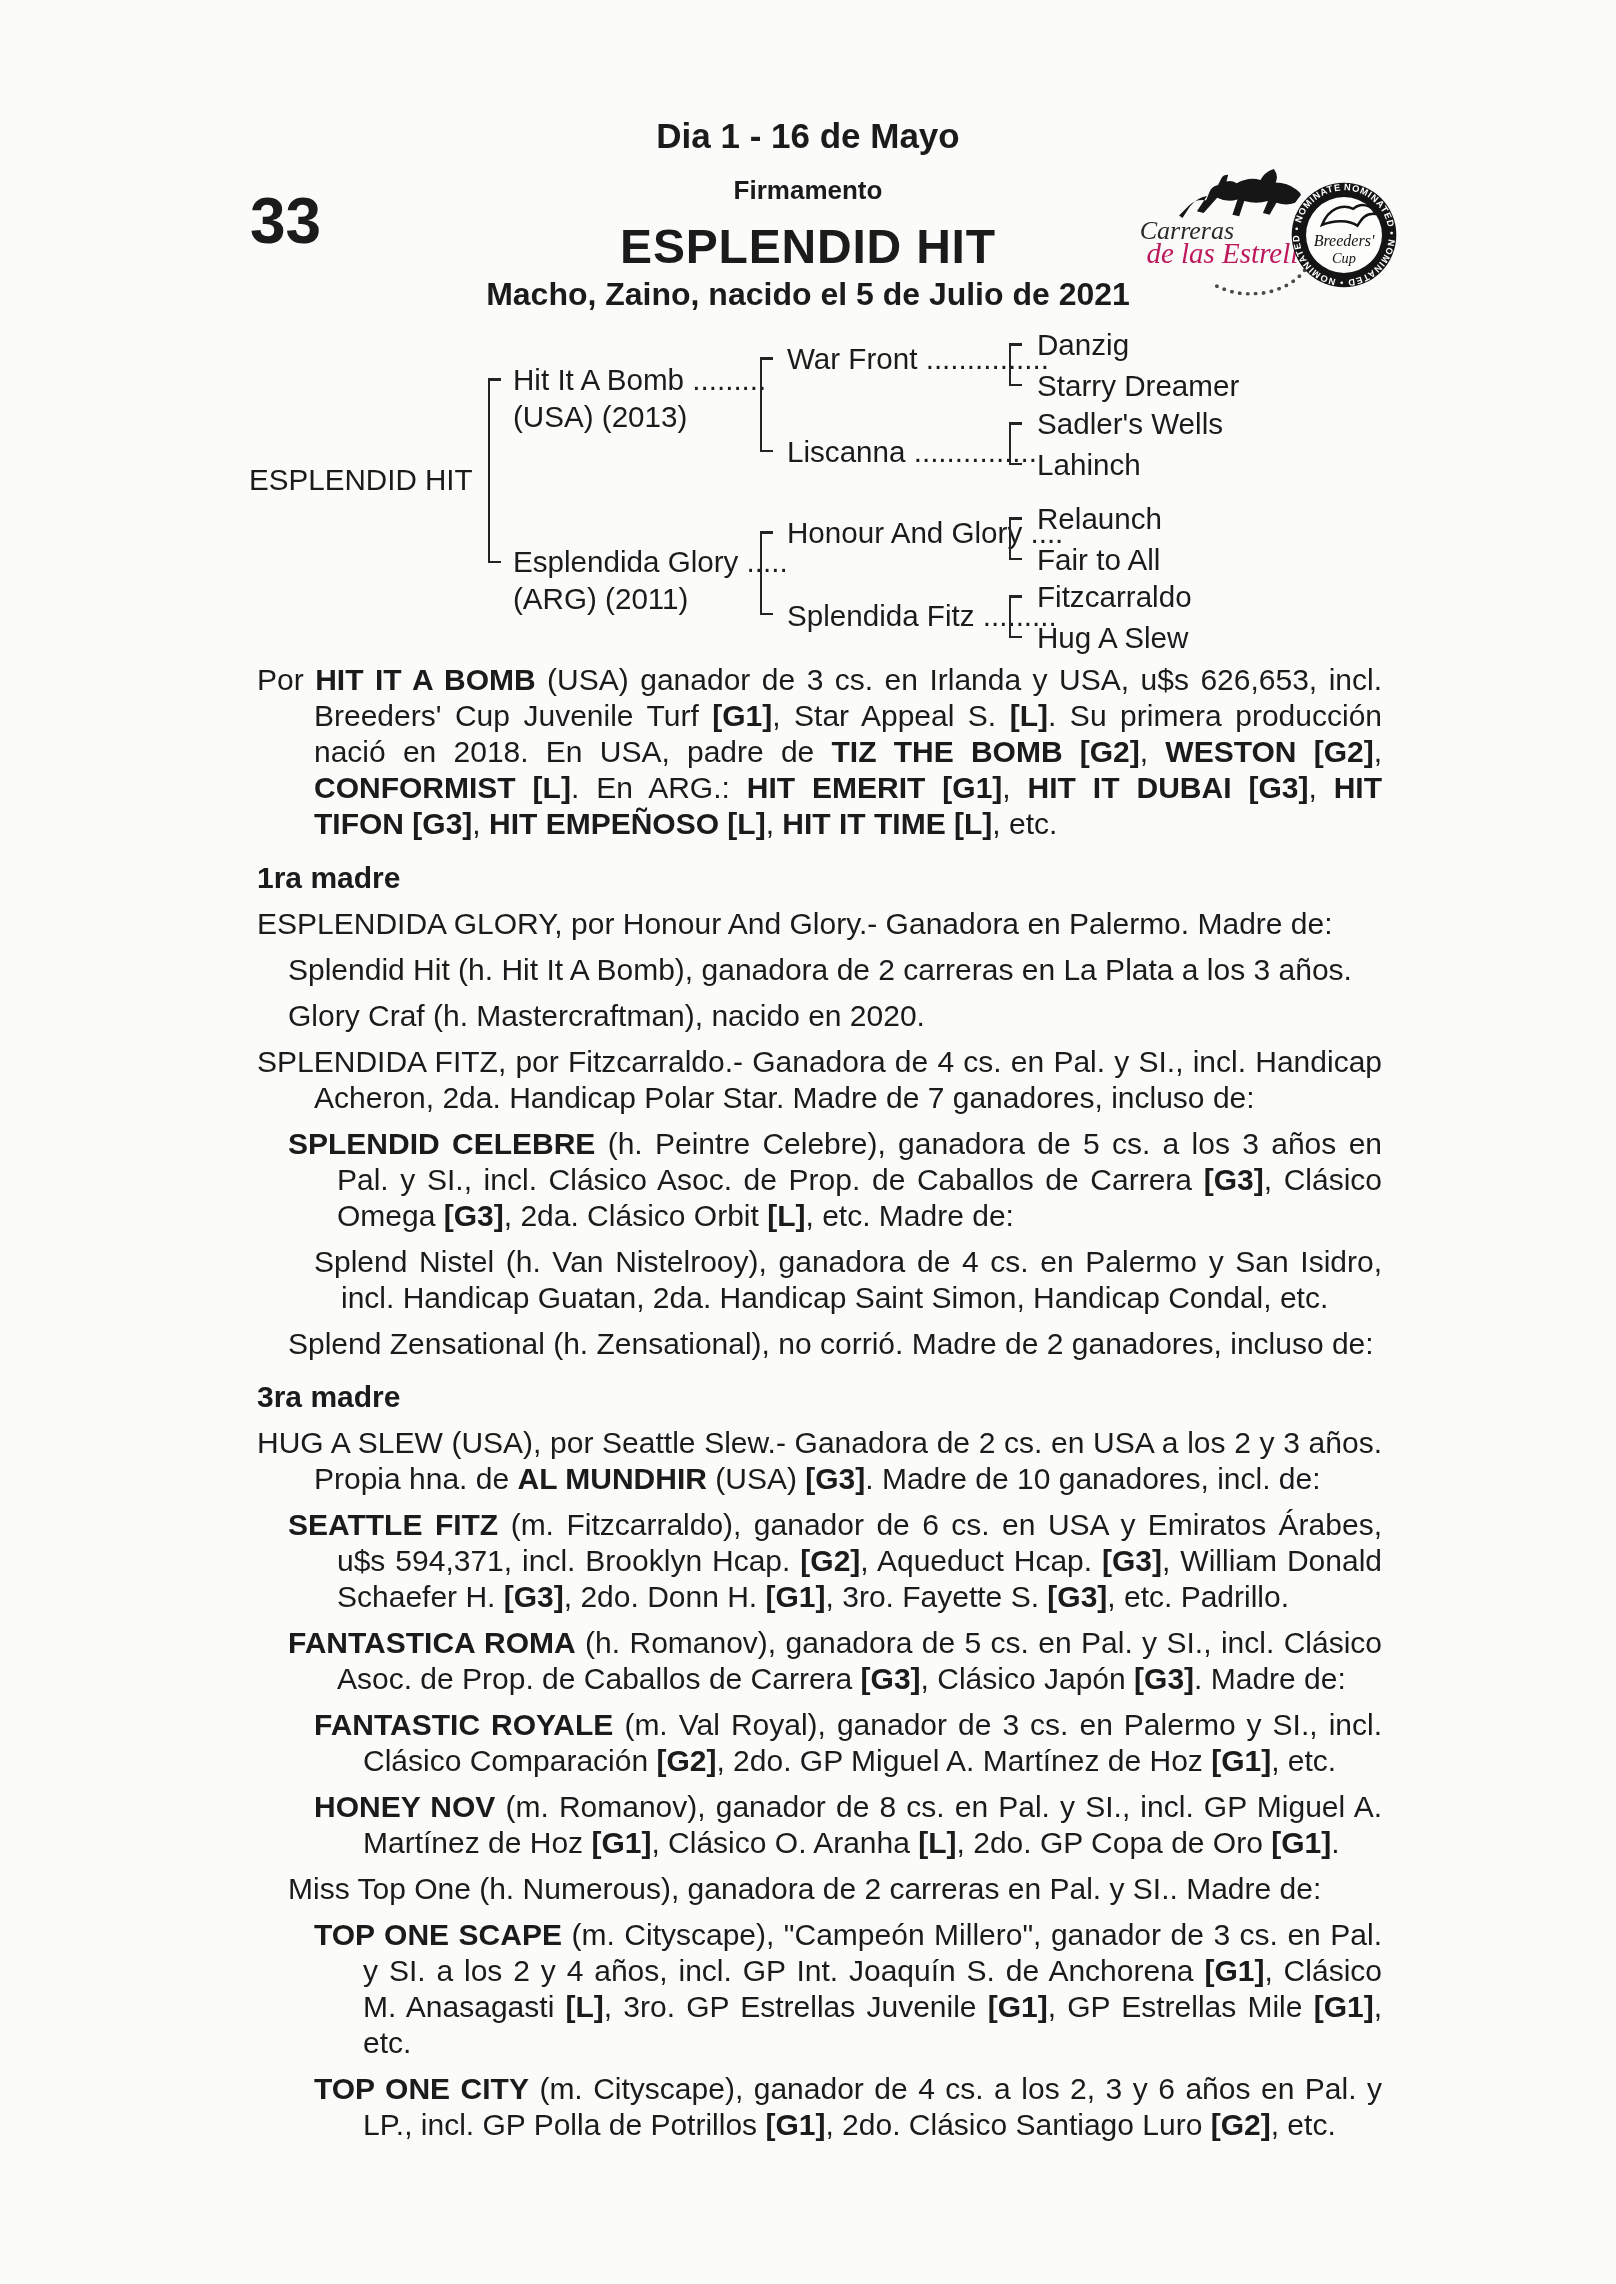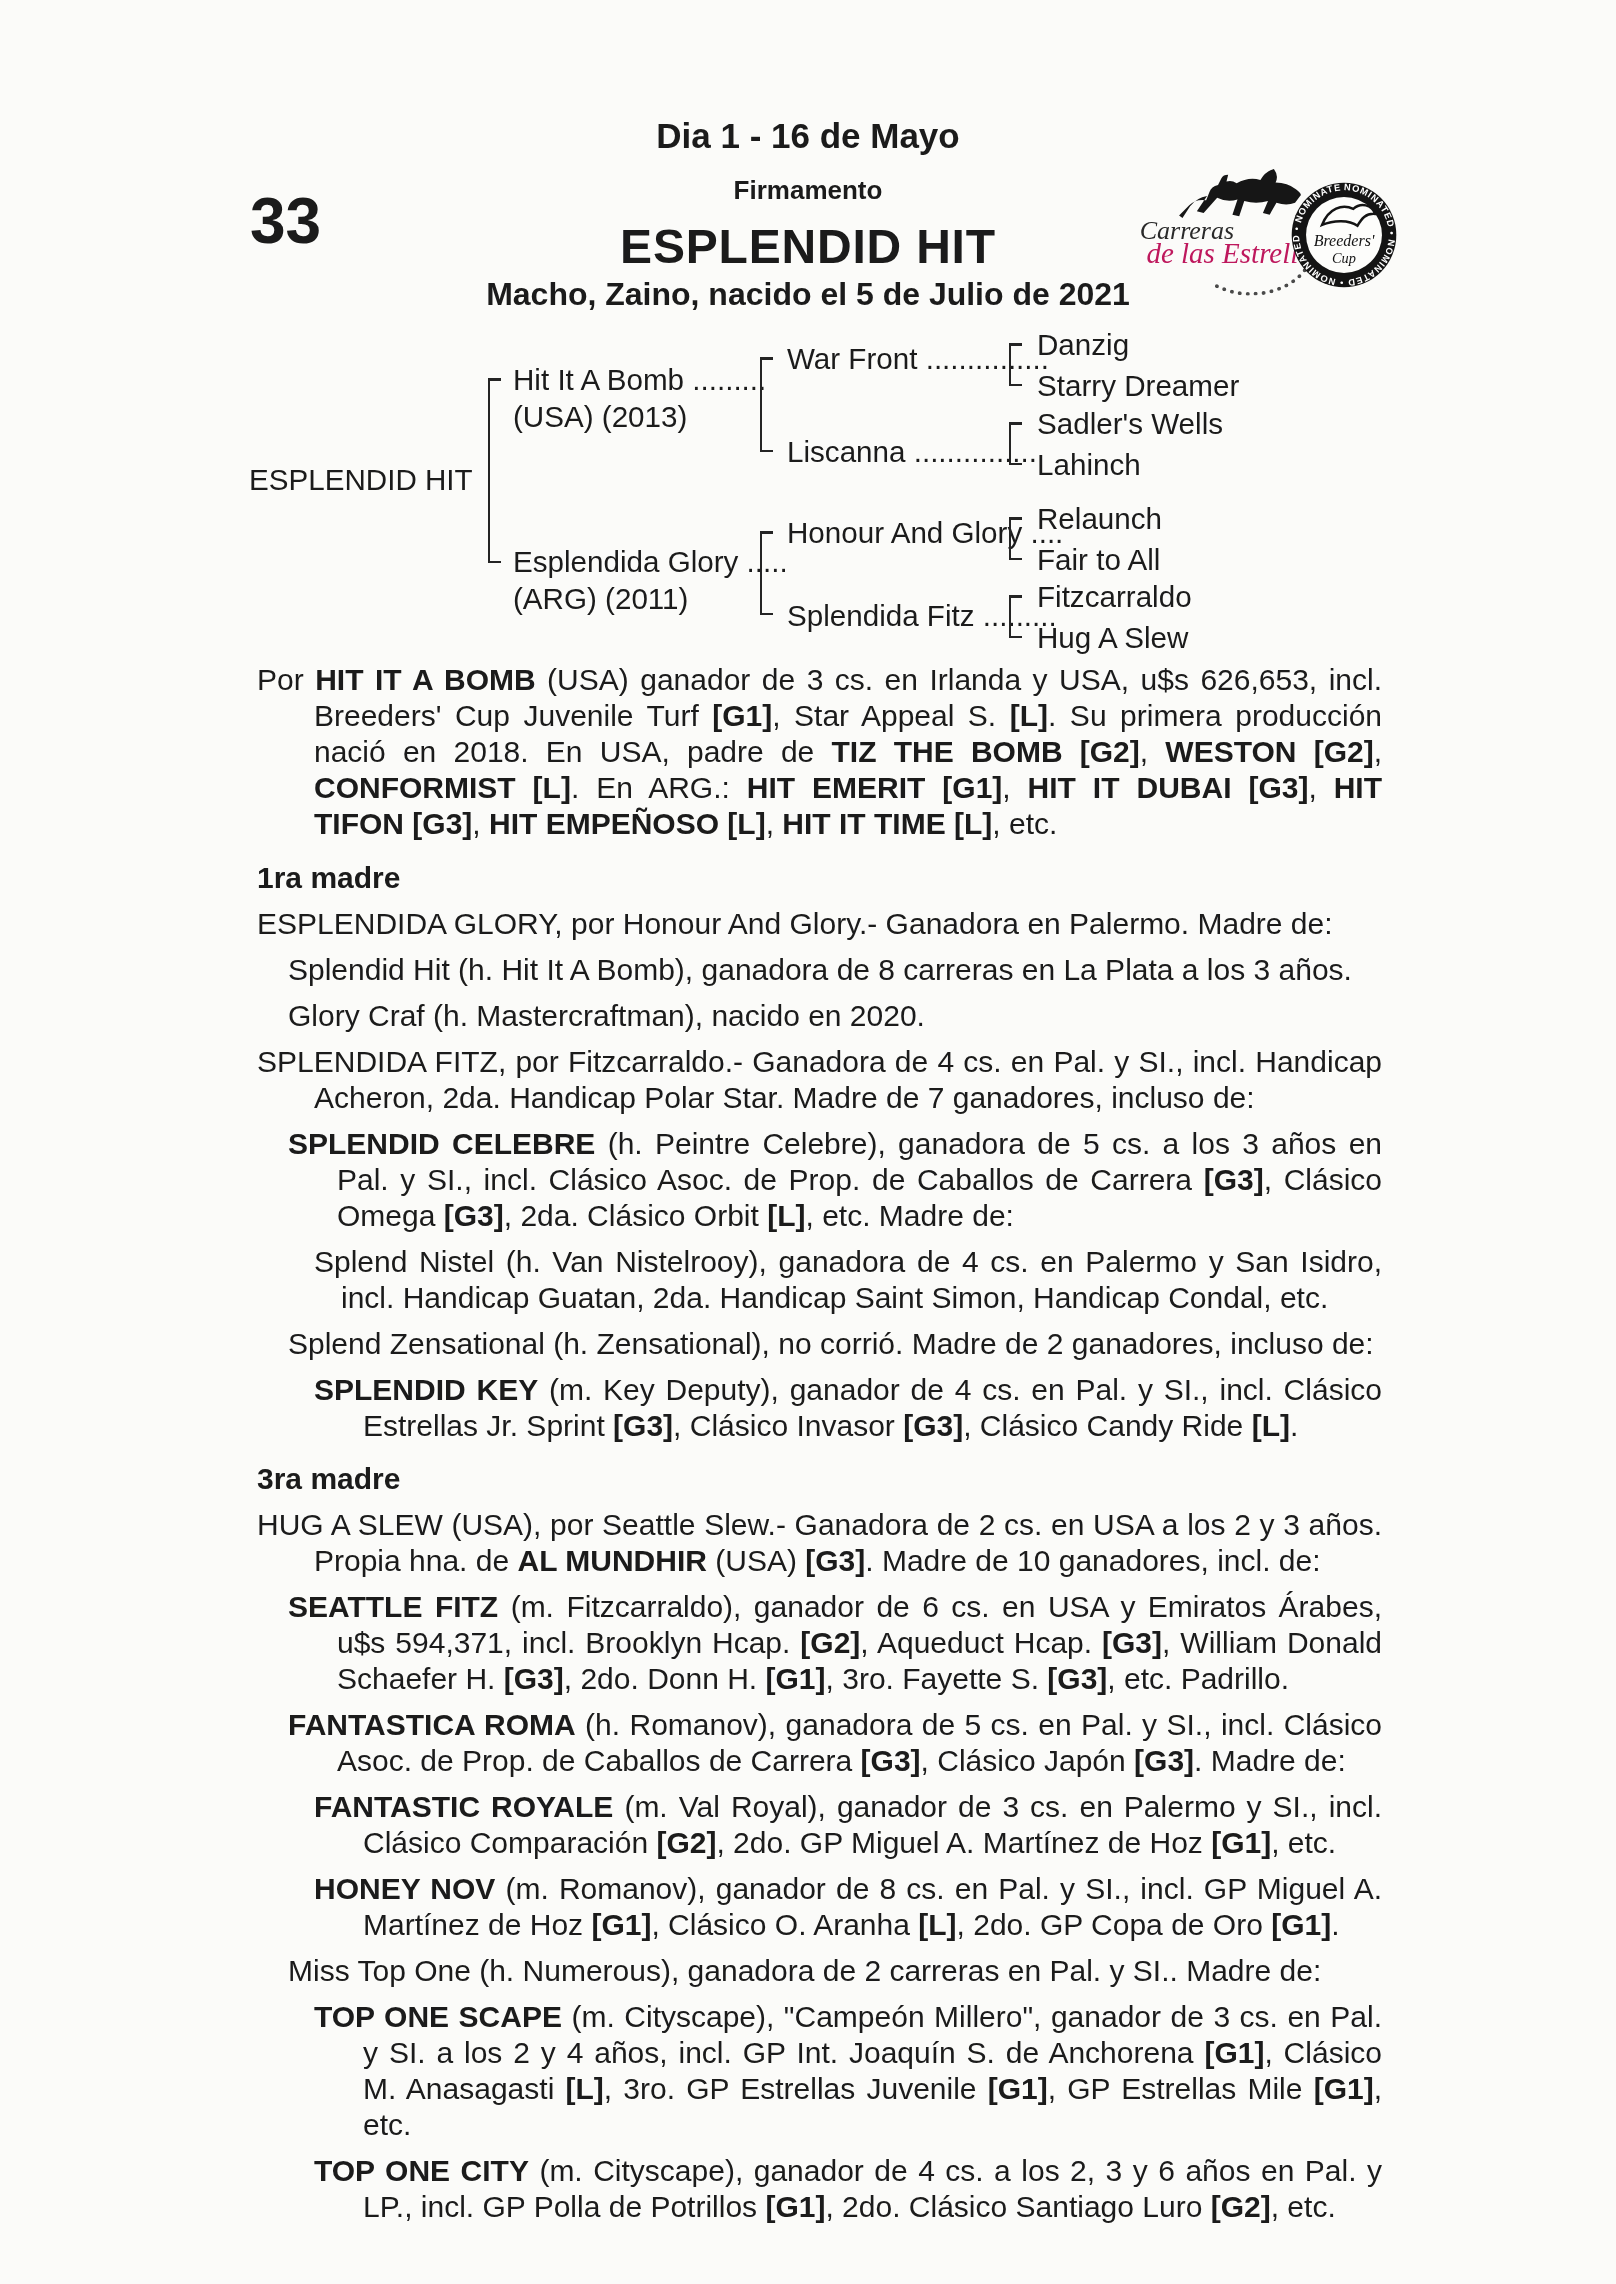--- a/index.html
+++ b/index.html
@@ -129,27 +129,26 @@
   <div class="tn" style="left:1037px;top:502px">Relaunch</div>
   <div class="tn" style="left:1037px;top:543px">Fair to All</div>
   <div class="tn" style="left:1037px;top:580px">Fitzcarraldo</div>
   <div class="tn" style="left:1037px;top:621px">Hug A Slew</div>
 </div>
 
 <div class="bodytext">
     <p class="p p0"><span>Por </span><span class="b">HIT IT A BOMB</span><span> (USA) ganador de 3 cs. en Irlanda y USA, u$s 626,653, incl. Breeders' Cup Juvenile Turf </span><span class="b">[G1]</span><span>, Star Appeal S. </span><span class="b">[L]</span><span>. Su primera producción nació en 2018. En USA, padre de </span><span class="b">TIZ THE BOMB [G2]</span><span>, </span><span class="b">WESTON [G2]</span><span>, </span><span class="b">CONFORMIST [L]</span><span>. En ARG.: </span><span class="b">HIT EMERIT [G1]</span><span>, </span><span class="b">HIT IT DUBAI [G3]</span><span>, </span><span class="b">HIT TIFON [G3]</span><span>, </span><span class="b">HIT EMPEÑOSO [L]</span><span>, </span><span class="b">HIT IT TIME [L]</span><span>, etc.</span></p>
     <p class="p h"><span class="b">1ra madre</span></p>
     <p class="p p0"><span>ESPLENDIDA GLORY, por Honour And Glory.- Ganadora en Palermo. Madre de:</span></p>
-    <p class="p pi1"><span>Splendid Hit (h. Hit It A Bomb), ganadora de 8 carreras en La Plata a los 3 años.</span></p>
+    <p class="p pi1"><span>Splendid Hit (h. Hit It A Bomb), ganadora de 2 carreras en La Plata a los 3 años.</span></p>
     <p class="p pi1"><span>Glory Craf (h. Mastercraftman), nacido en 2020.</span></p>
     <p class="p p0"><span>SPLENDIDA FITZ, por Fitzcarraldo.- Ganadora de 4 cs. en Pal. y SI., incl. Handicap Acheron, 2da. Handicap Polar Star. Madre de 7 ganadores, incluso de:</span></p>
     <p class="p p1"><span class="b">SPLENDID CELEBRE</span><span> (h. Peintre Celebre), ganadora de 5 cs. a los 3 años en Pal. y SI., incl. Clásico Asoc. de Prop. de Caballos de Carrera </span><span class="b">[G3]</span><span>, Clásico Omega </span><span class="b">[G3]</span><span>, 2da. Clásico Orbit </span><span class="b">[L]</span><span>, etc. Madre de:</span></p>
     <p class="p p1n"><span>Splend Nistel (h. Van Nistelrooy), ganadora de 4 cs. en Palermo y San Isidro, incl. Handicap Guatan, 2da. Handicap Saint Simon, Handicap Condal, etc.</span></p>
     <p class="p pi1"><span>Splend Zensational (h. Zensational), no corrió. Madre de 2 ganadores, incluso de:</span></p>
-    <p class="p p2"><span class="b">SPLENDID KEY</span><span> (m. Key Deputy), ganador de 4 cs. en Pal. y SI., incl. Clásico Estrellas Jr. Sprint </span><span class="b">[G3]</span><span>, Clásico Invasor </span><span class="b">[G3]</span><span>, Clásico Candy Ride </span><span class="b">[L]</span><span>.</span></p>
     <p class="p h"><span class="b">3ra madre</span></p>
     <p class="p p0"><span>HUG A SLEW (USA), por Seattle Slew.- Ganadora de 2 cs. en USA a los 2 y 3 años. Propia hna. de </span><span class="b">AL MUNDHIR</span><span> (USA) </span><span class="b">[G3]</span><span>. Madre de 10 ganadores, incl. de:</span></p>
     <p class="p p1"><span class="b">SEATTLE FITZ</span><span> (m. Fitzcarraldo), ganador de 6 cs. en USA y Emiratos Árabes, u$s 594,371, incl. Brooklyn Hcap. </span><span class="b">[G2]</span><span>, Aqueduct Hcap. </span><span class="b">[G3]</span><span>, William Donald Schaefer H. </span><span class="b">[G3]</span><span>, 2do. Donn H. </span><span class="b">[G1]</span><span>, 3ro. Fayette S. </span><span class="b">[G3]</span><span>, etc. Padrillo.</span></p>
     <p class="p p1"><span class="b">FANTASTICA ROMA</span><span> (h. Romanov), ganadora de 5 cs. en Pal. y SI., incl. Clásico Asoc. de Prop. de Caballos de Carrera </span><span class="b">[G3]</span><span>, Clásico Japón </span><span class="b">[G3]</span><span>. Madre de:</span></p>
     <p class="p p2"><span class="b">FANTASTIC ROYALE</span><span> (m. Val Royal), ganador de 3 cs. en Palermo y SI., incl. Clásico Comparación </span><span class="b">[G2]</span><span>, 2do. GP Miguel A. Martínez de Hoz </span><span class="b">[G1]</span><span>, etc.</span></p>
     <p class="p p2"><span class="b">HONEY NOV</span><span> (m. Romanov), ganador de 8 cs. en Pal. y SI., incl. GP Miguel A. Martínez de Hoz </span><span class="b">[G1]</span><span>, Clásico O. Aranha </span><span class="b">[L]</span><span>, 2do. GP Copa de Oro </span><span class="b">[G1]</span><span>.</span></p>
     <p class="p pi1"><span>Miss Top One (h. Numerous), ganadora de 2 carreras en Pal. y SI.. Madre de:</span></p>
     <p class="p p2"><span class="b">TOP ONE SCAPE</span><span> (m. Cityscape), "Campeón Millero", ganador de 3 cs. en Pal. y SI. a los 2 y 4 años, incl. GP Int. Joaquín S. de Anchorena </span><span class="b">[G1]</span><span>, Clásico M. Anasagasti </span><span class="b">[L]</span><span>, 3ro. GP Estrellas Juvenile </span><span class="b">[G1]</span><span>, GP Estrellas Mile </span><span class="b">[G1]</span><span>, etc.</span></p>
     <p class="p p2"><span class="b">TOP ONE CITY</span><span> (m. Cityscape), ganador de 4 cs. a los 2, 3 y 6 años en Pal. y LP., incl. GP Polla de Potrillos </span><span class="b">[G1]</span><span>, 2do. Clásico Santiago Luro </span><span class="b">[G2]</span><span>, etc.</span></p>
   </div>

